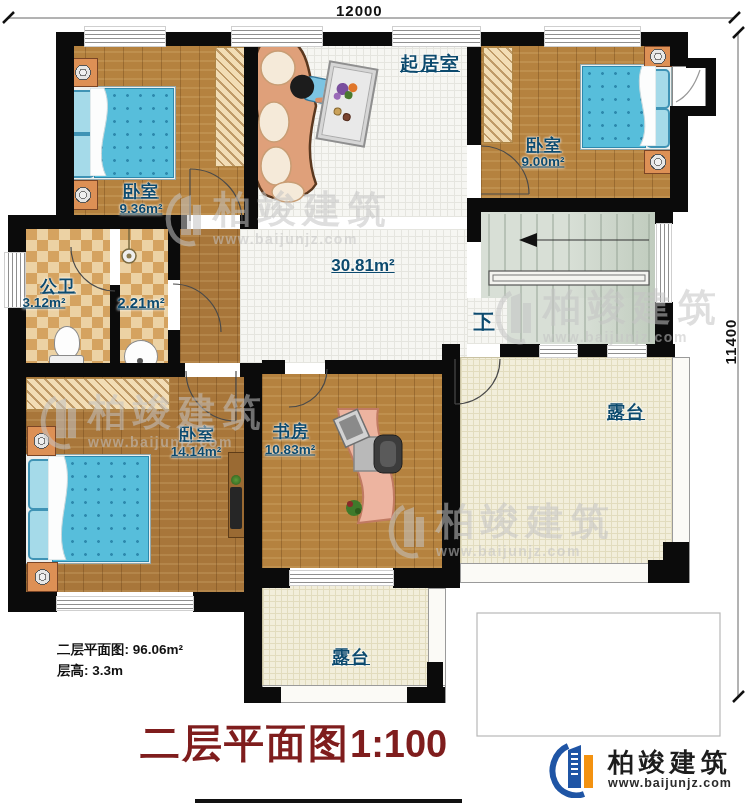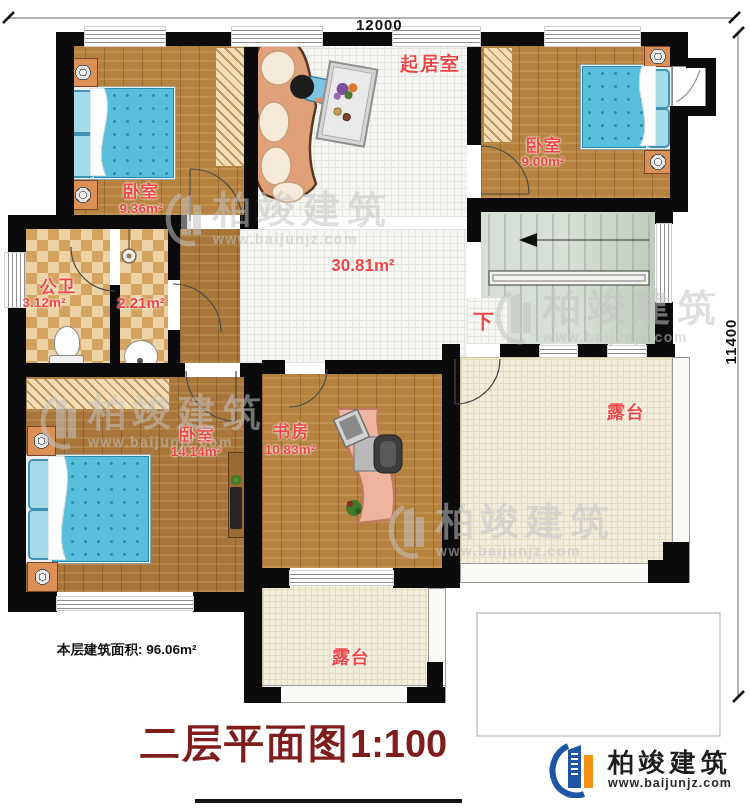--- a/index.html
+++ b/index.html
@@ -24,22 +24,22 @@
   .parapet{position:absolute;z-index:2;background:#fbfaf6;border:1px solid #9a9a9a;}
   .wardrobe{position:absolute;z-index:5;background-color:#f2ddb5;border:1px solid #ad8546;
         background-image:repeating-linear-gradient(45deg,rgba(0,0,0,0) 0 5px,rgba(150,100,40,.55) 5px 7px);}
   .nightstand{position:absolute;z-index:5;border:1px solid #7a4526;
         background:radial-gradient(circle at 50% 50%,#f0f0f0 0 3px,#777 3px 4px,#e6e6e6 4px 7px,#555 7px 8px,#dd9055 8px);}
   .bedframe{position:absolute;z-index:4;background:#eef0ee;border:1px solid #93a8ac;}
   .pillow{position:absolute;z-index:6;background:#a5dae9;border:2px solid #3f93b5;border-radius:5px;}
   .mattress{position:absolute;z-index:5;background-color:#57bedb;border:1px solid #2d89ad;
         background-image:radial-gradient(circle,#2d89ad 1.2px,rgba(0,0,0,0) 1.6px);background-size:13px 13px;}
   .sheet{position:absolute;z-index:6;}
-  .label{position:absolute;transform:translate(-50%,-50%);font-weight:bold;color:#ef4444;white-space:nowrap;z-index:45;
-        text-shadow:0 0 3px rgba(255,255,255,.95),0 0 2px rgba(255,255,255,.95);}
+  .label{position:absolute;transform:translate(-50%,-50%);font-weight:bold;color:#0c4a6e;white-space:nowrap;z-index:45;
+        text-shadow:0 0 3px rgba(255,255,255,.95),0 0 2px rgba(255,255,255,.95);text-decoration:underline;}
   .nm{font-size:17px;letter-spacing:1px;}
   .ar{font-size:13.5px;}
   .wm{position:absolute;display:flex;align-items:center;gap:6px;z-index:50;color:#c4c4c4;opacity:.55;pointer-events:none;}
   .wm-text{font-size:38px;font-weight:bold;letter-spacing:7px;line-height:1;}
   .wm-url{font-size:14px;font-weight:bold;letter-spacing:1.5px;margin-top:3px;}
   .dim{position:absolute;z-index:55;font-weight:bold;font-size:15px;color:#111;letter-spacing:1px;}
   .annot{position:absolute;left:0;top:0;z-index:40;pointer-events:none;}
   .furn{position:absolute;z-index:8;}
   #stats{position:absolute;left:57px;top:640px;z-index:55;font-size:13.5px;font-weight:bold;color:#111;line-height:1.55;}
   #titleblock{position:absolute;left:140px;top:716px;width:380px;z-index:55;color:#7f1d1d;}
@@ -286,21 +286,21 @@
   <div class="label ar" style="left:44px;top:302px;">3.12m²</div>
   <div class="label ar" style="left:141px;top:302px;font-size:15px;">2.21m²</div>
   <div class="label nm" style="left:197px;top:434px;">卧室</div>
   <div class="label ar" style="left:196px;top:451px;">14.14m²</div>
   <div class="label nm" style="left:291px;top:431px;">书房</div>
   <div class="label ar" style="left:290px;top:449px;">10.83m²</div>
   <div class="label nm" style="left:626px;top:412px;font-size:18px;">露台</div>
   <div class="label nm" style="left:351px;top:657px;font-size:18px;">露台</div>
   <div class="label nm" style="left:484px;top:321px;font-size:20px;">下</div>
 
-  <div class="dim" style="left:336px;top:16px;margin-left:20px;">12000</div>
+  <div class="dim" style="left:336px;top:2px;">12000</div>
   <div class="dim" style="left:700px;top:333px;transform:rotate(-90deg);transform-origin:center;width:60px;text-align:center;">11400</div>
 
   <div class="wm" style="left:165px;top:190px;">
     <svg width="42" height="56" viewBox="0 0 42 56">
         <path d="M16,4 C4,10 0,28 6,40 C10,50 20,55 30,52" stroke="#c4c4c4" stroke-width="5" fill="none"></path>
         <polygon points="16,8 26,4 26,44 16,44" fill="#c4c4c4"></polygon>
         <rect x="28" y="14" width="8" height="30" fill="#c4c4c4"></rect>
       </svg>
     <div>
         <div class="wm-text">柏竣建筑</div>
@@ -335,21 +335,22 @@
         <polygon points="16,8 26,4 26,44 16,44" fill="#c4c4c4"></polygon>
         <rect x="28" y="14" width="8" height="30" fill="#c4c4c4"></rect>
       </svg>
     <div>
         <div class="wm-text">柏竣建筑</div>
          <div class="wm-url">www.baijunjz.com</div>
       </div>
   </div>
 
   <div id="stats">
-    <div>本层建筑面积: 96.06m²</div>
+    <div>二层平面图: 96.06m²</div>
+    <div>层高: 3.3m</div>
   </div>
 
   <div id="titleblock">
     <span class="t1">二层平面图</span><span class="t2">1:100</span>
   </div>
   <div id="underline"></div>
 
   <div id="logo">
     <svg width="52" height="58" viewBox="0 0 52 58">
       <path d="M20,6 C6,12 1,30 7,42 C12,53 25,58 36,54" stroke="#1f55a5" stroke-width="6" fill="none"></path>

